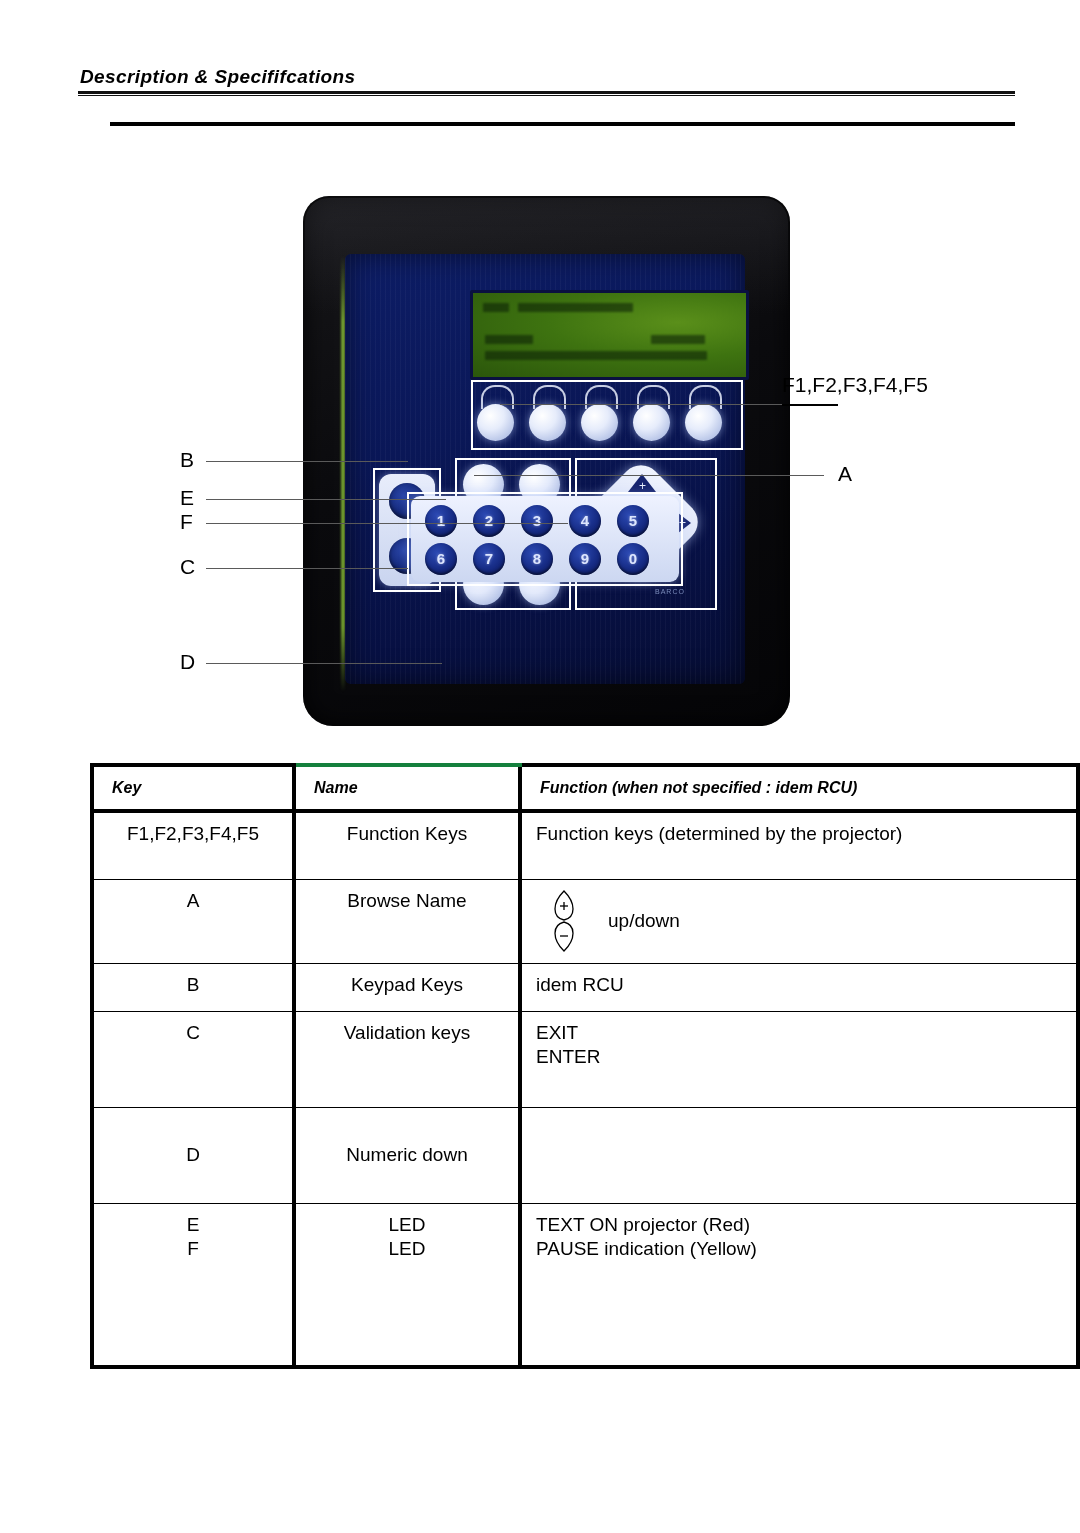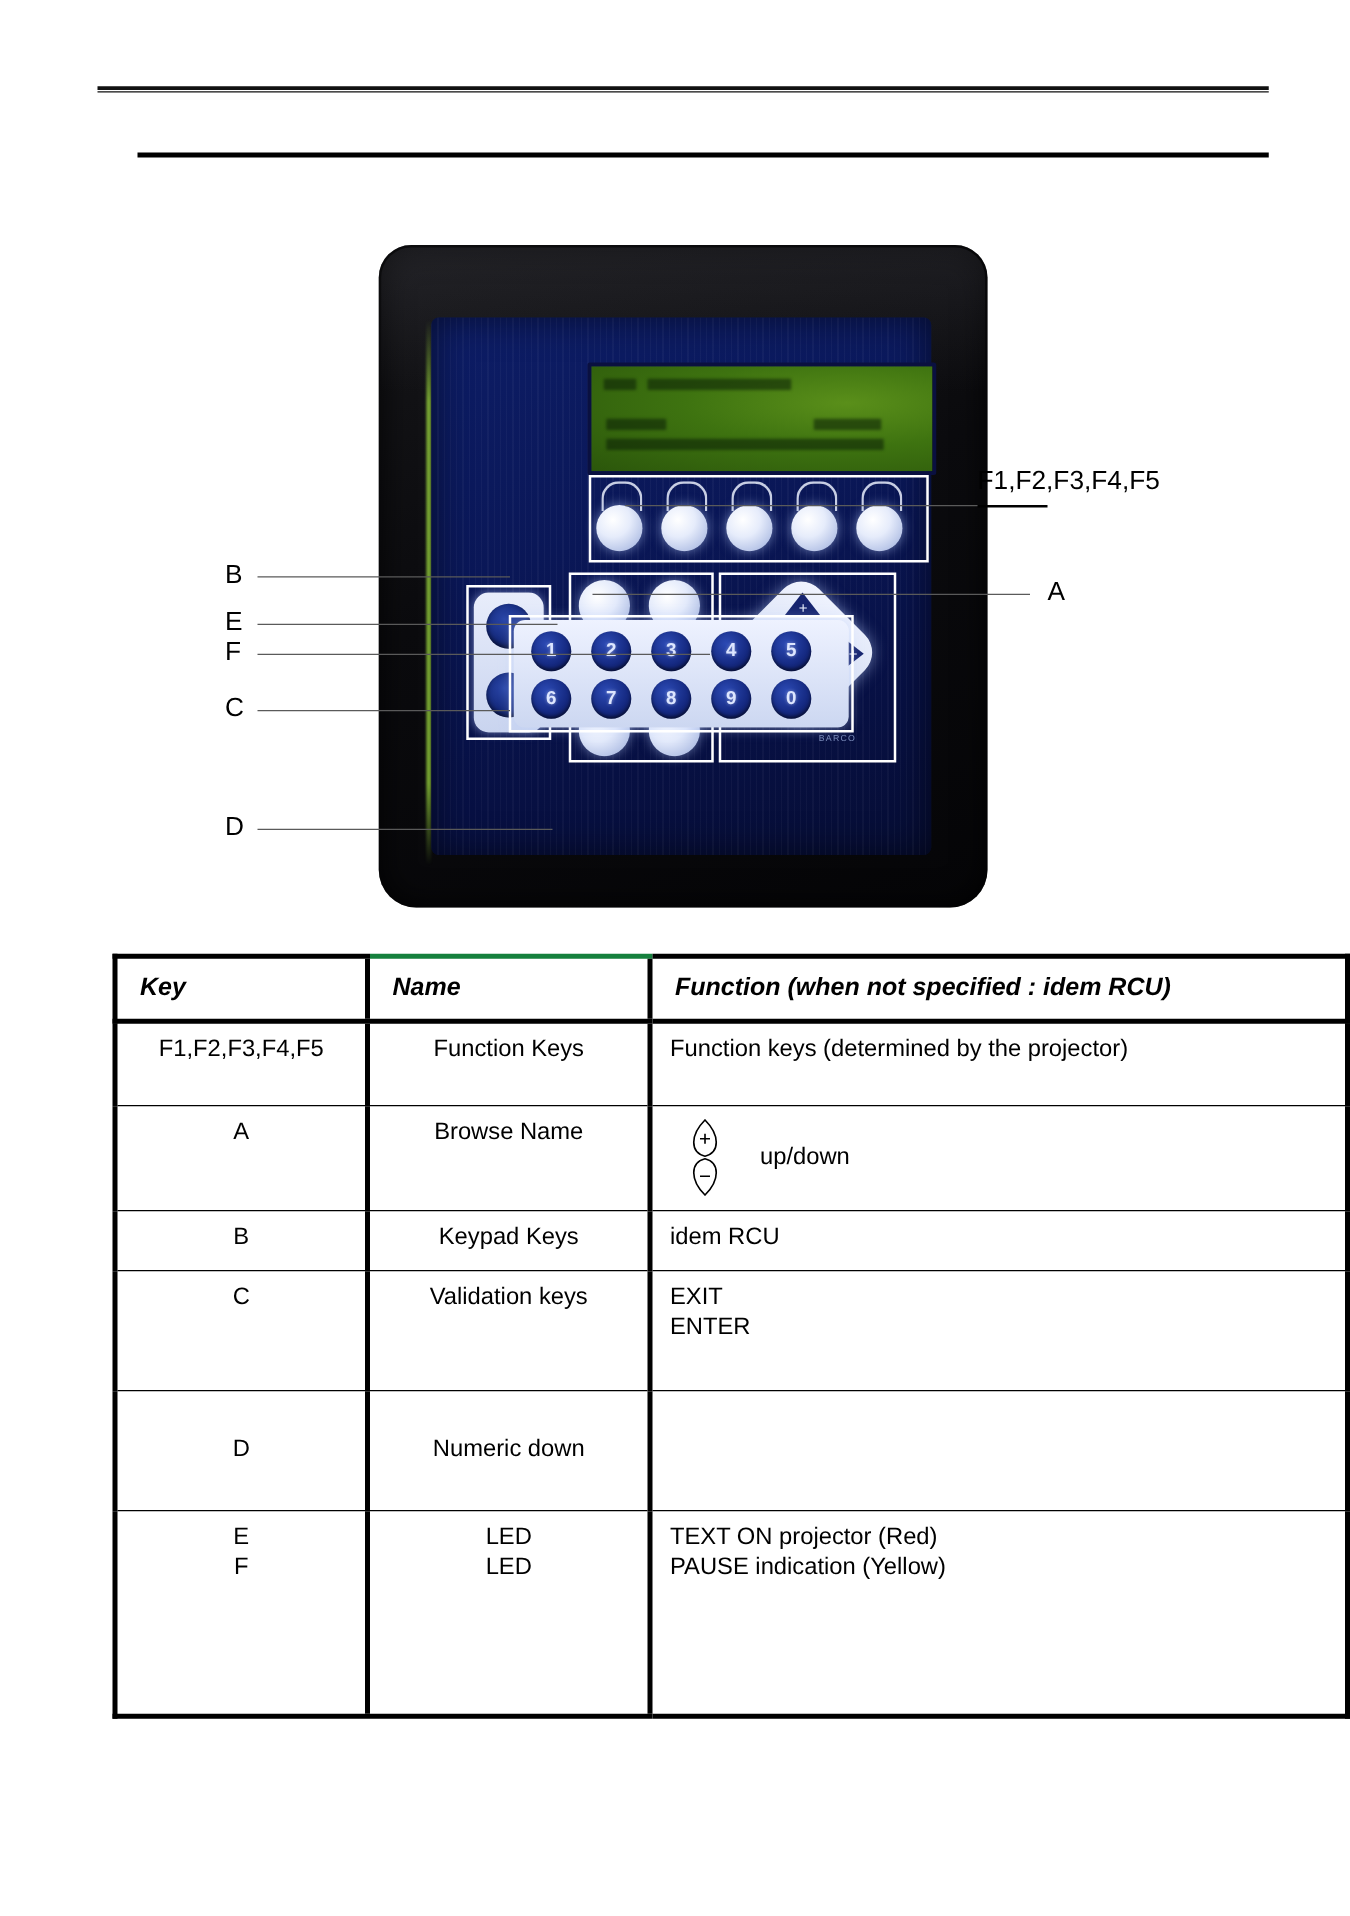--- a/index.html
+++ b/index.html
@@ -361,21 +361,21 @@
     text-align: left;
     line-height: 1.28;
   }
   .key-table .col-key   { width: 168px; }
   .key-table .col-name  { width: 192px; }
   .key-table .col-func  { width: 524px; }
 
   .key-table thead th {
     font-style: italic;
     font-weight: bold;
-    font-size: 20px;
+    font-size: 16px;
     padding: 11px 12px 11px 18px;
     border-bottom: 4px solid #000;
   }
   .key-table thead th.col-key  { border-left: 4px solid #000; border-top: 4px solid #000; }
   .key-table thead th.col-name { border-top: 4px solid #15803d; border-left: 4px solid #000;}
   .key-table thead th.col-func { border-top: 4px solid #000; border-left: 4px solid #000; border-right: 4px solid #000;}
 
   .key-table tbody td.col-key  { border-left: 4px solid #000; text-align: center; padding-left: 0; padding-right: 0;}
   .key-table tbody td.col-name { border-left: 4px solid #000; text-align: center; padding-left: 0; padding-right: 0;}
   .key-table tbody td.col-func { border-left: 4px solid #000; border-right: 4px solid #000; }
@@ -413,20 +413,21 @@
   .page-footer .foot-num {
     font-style: italic;
     font-weight: bold;
     font-size: 21px;
   }
 </style>
 </head>
 <body>
 
 <div class="page-header">
+  <div class="hdr-text">Description &amp; Specififcations</div>
   <div class="hdr-rule"></div>
 </div>
 
 <div class="section-title-wrap">
   <div class="sec-rule"></div>
 </div>
 
 <div class="figure">
 
   <div class="keypad-photo">

